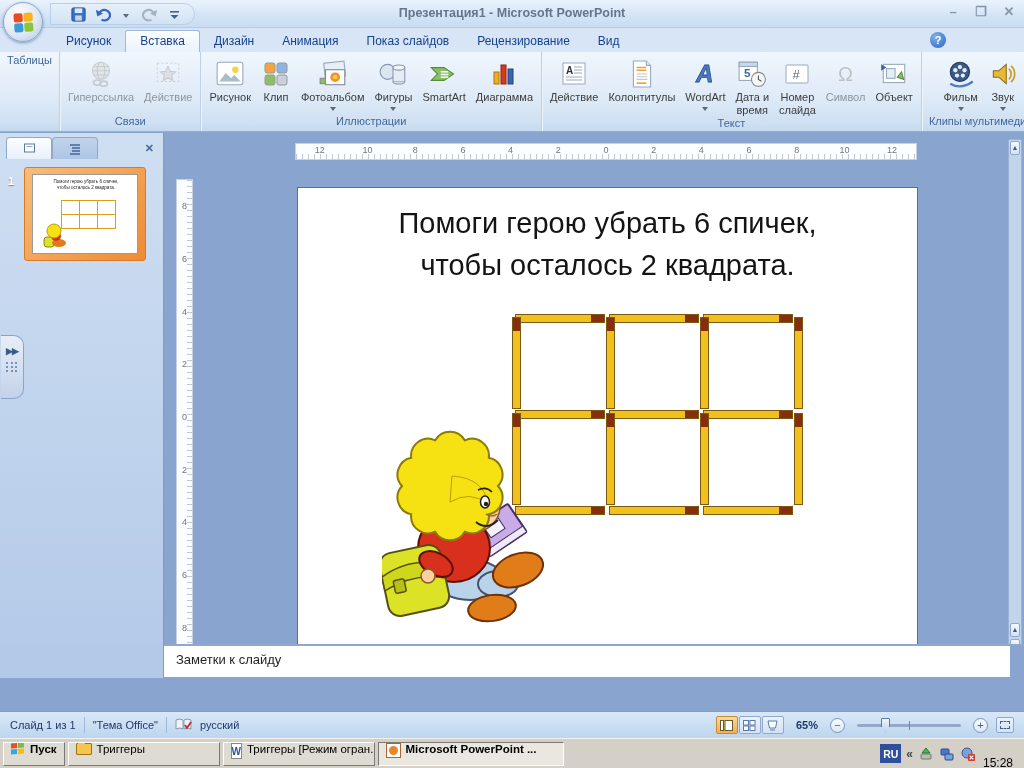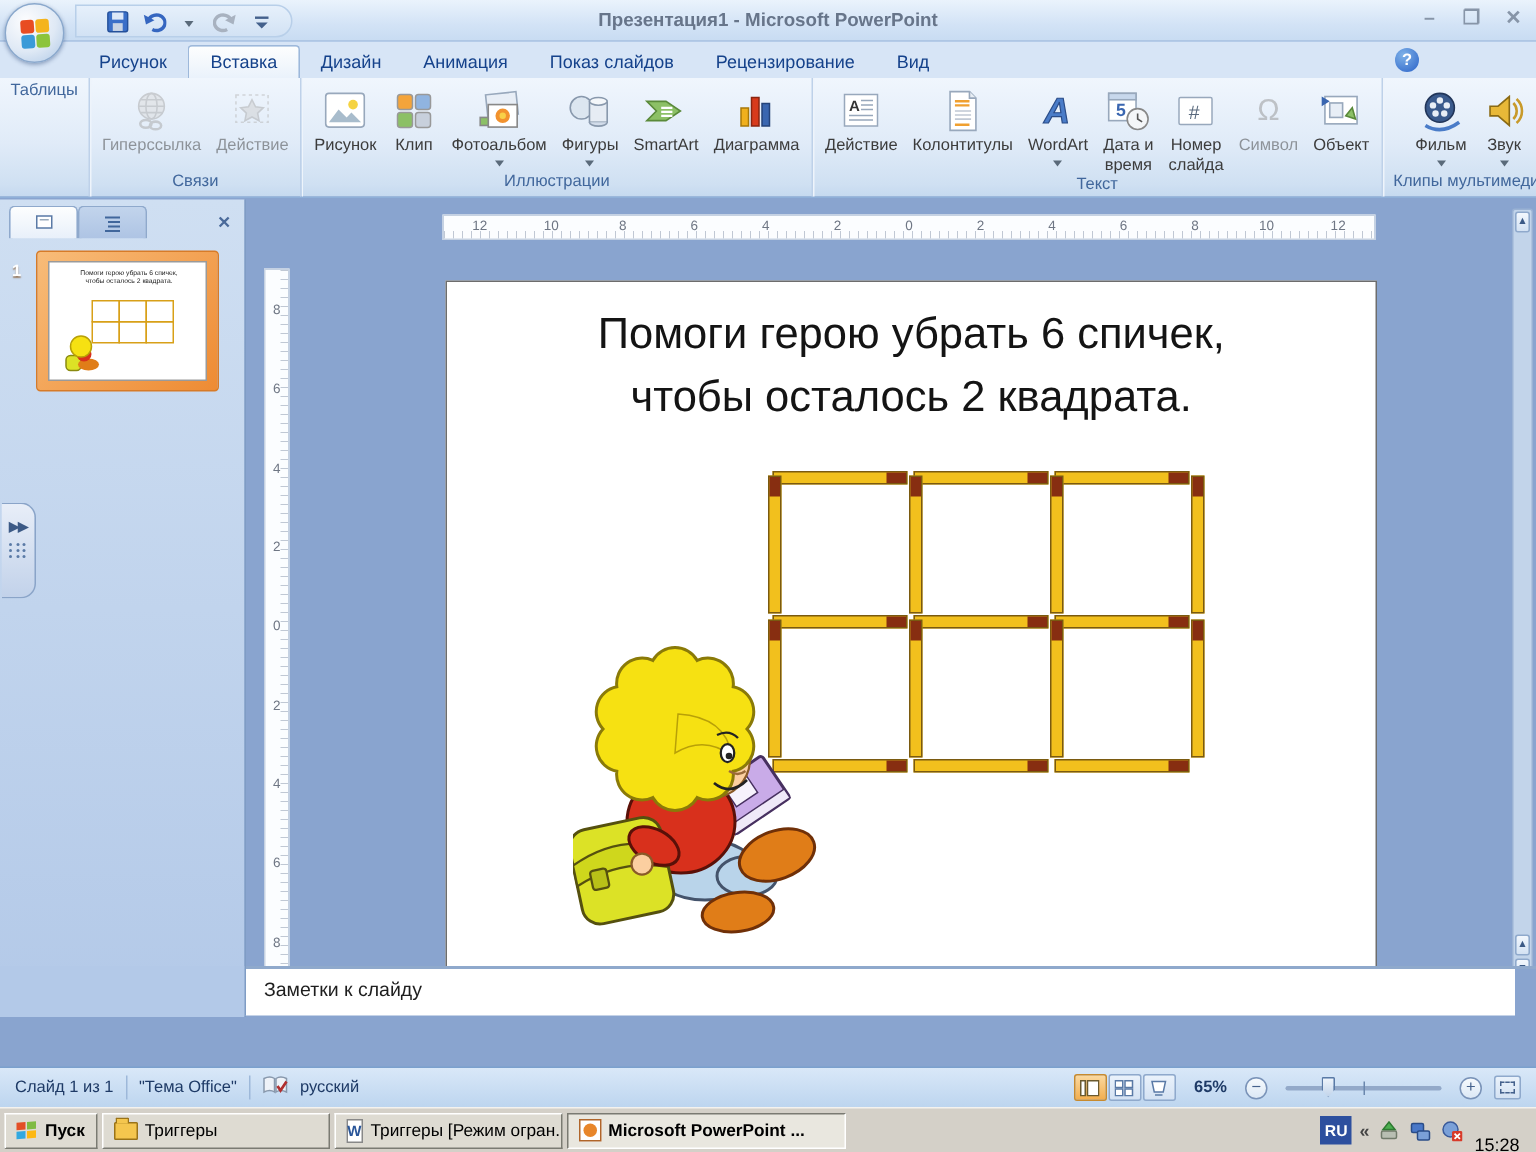--- a/index.html
+++ b/index.html
@@ -136,21 +136,21 @@
   .ztick { position:absolute; left:50%; top:-3px; width:1px; height:9px; background:#6b87ad; }
   .zhandle { position:absolute; left:24px; top:-6px; width:9px; height:14px; background:linear-gradient(#eef4fb,#c2d4ea);
     border:1px solid #5a7aa6; border-radius:1px; clip-path:polygon(0 0,100% 0,100% 62%,50% 100%,0 62%); cursor:pointer; }
   .fit-btn { width:18px; height:16px; border:1px solid #8fa9cc; border-radius:2px; background:linear-gradient(#eaf2fb,#d4e2f3);
     display:flex; align-items:center; justify-content:center; cursor:pointer; }
   .fit-btn i { width:10px; height:8px; border:1px dashed #44618c; display:block; }
 
   
   .taskbar { position:absolute; top:738px; left:0; right:0; height:30px; background:#d4d0c8;
     border-top:1px solid #f4f2ee; display:flex; align-items:center; padding:2px 3px; gap:3px; }
-  .tb-btn { height:24px; display:flex; align-items:center; gap:5px; padding:0 7px; background:#dedbd2;
+  .tb-btn { height:24px; display:flex; gap:5px; padding:0 7px; background:#dedbd2;
     border:1px solid; border-color:#fff #7a7a72 #7a7a72 #fff; font-size:11.5px; color:#000; cursor:pointer; white-space:nowrap; overflow:hidden; }
   .tb-start { font-weight:bold; }
   .tb-active { background:#e9e7df; border-color:#7a7a72 #fff #fff #7a7a72; font-weight:bold; }
   .tb-task { width:152px; }
   .tb-task3 { width:186px; }
   .flag { width:14px; height:12px; display:grid; grid-template-columns:6px 6px; grid-template-rows:5px 5px; gap:1px; transform:skewY(-4deg); }
   .flag i:nth-child(1){background:#e34f26}.flag i:nth-child(2){background:#7fbb42}
   .flag i:nth-child(3){background:#31a8e0}.flag i:nth-child(4){background:#fdb813}
   .folder16 { width:16px; height:12px; background:#f4c64e; border:1px solid #9a7318; border-radius:1px; position:relative; }
   .folder16::before { content:""; position:absolute; top:-4px; left:0; width:7px; height:3px; background:#f4c64e; border:1px solid #9a7318; border-bottom:none; border-radius:1px 1px 0 0; }

